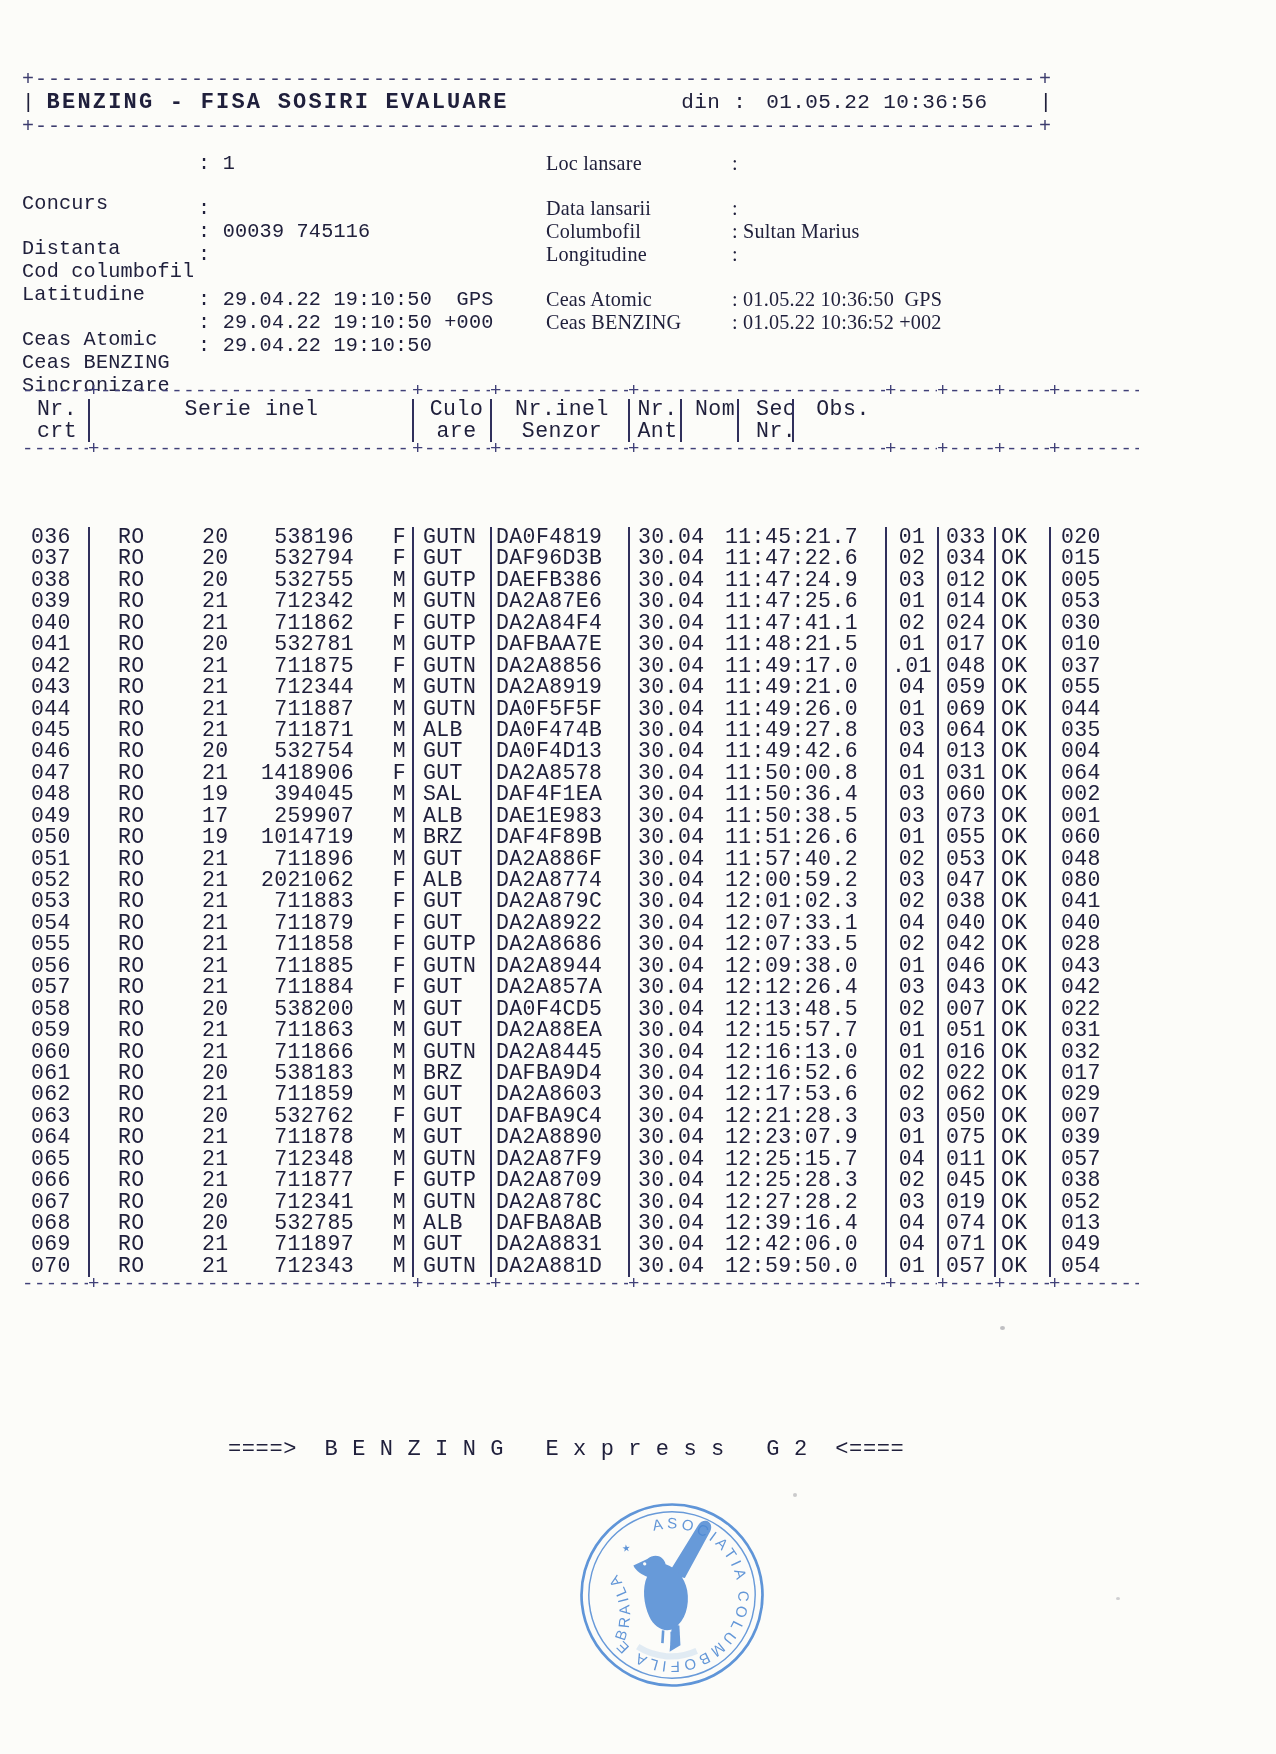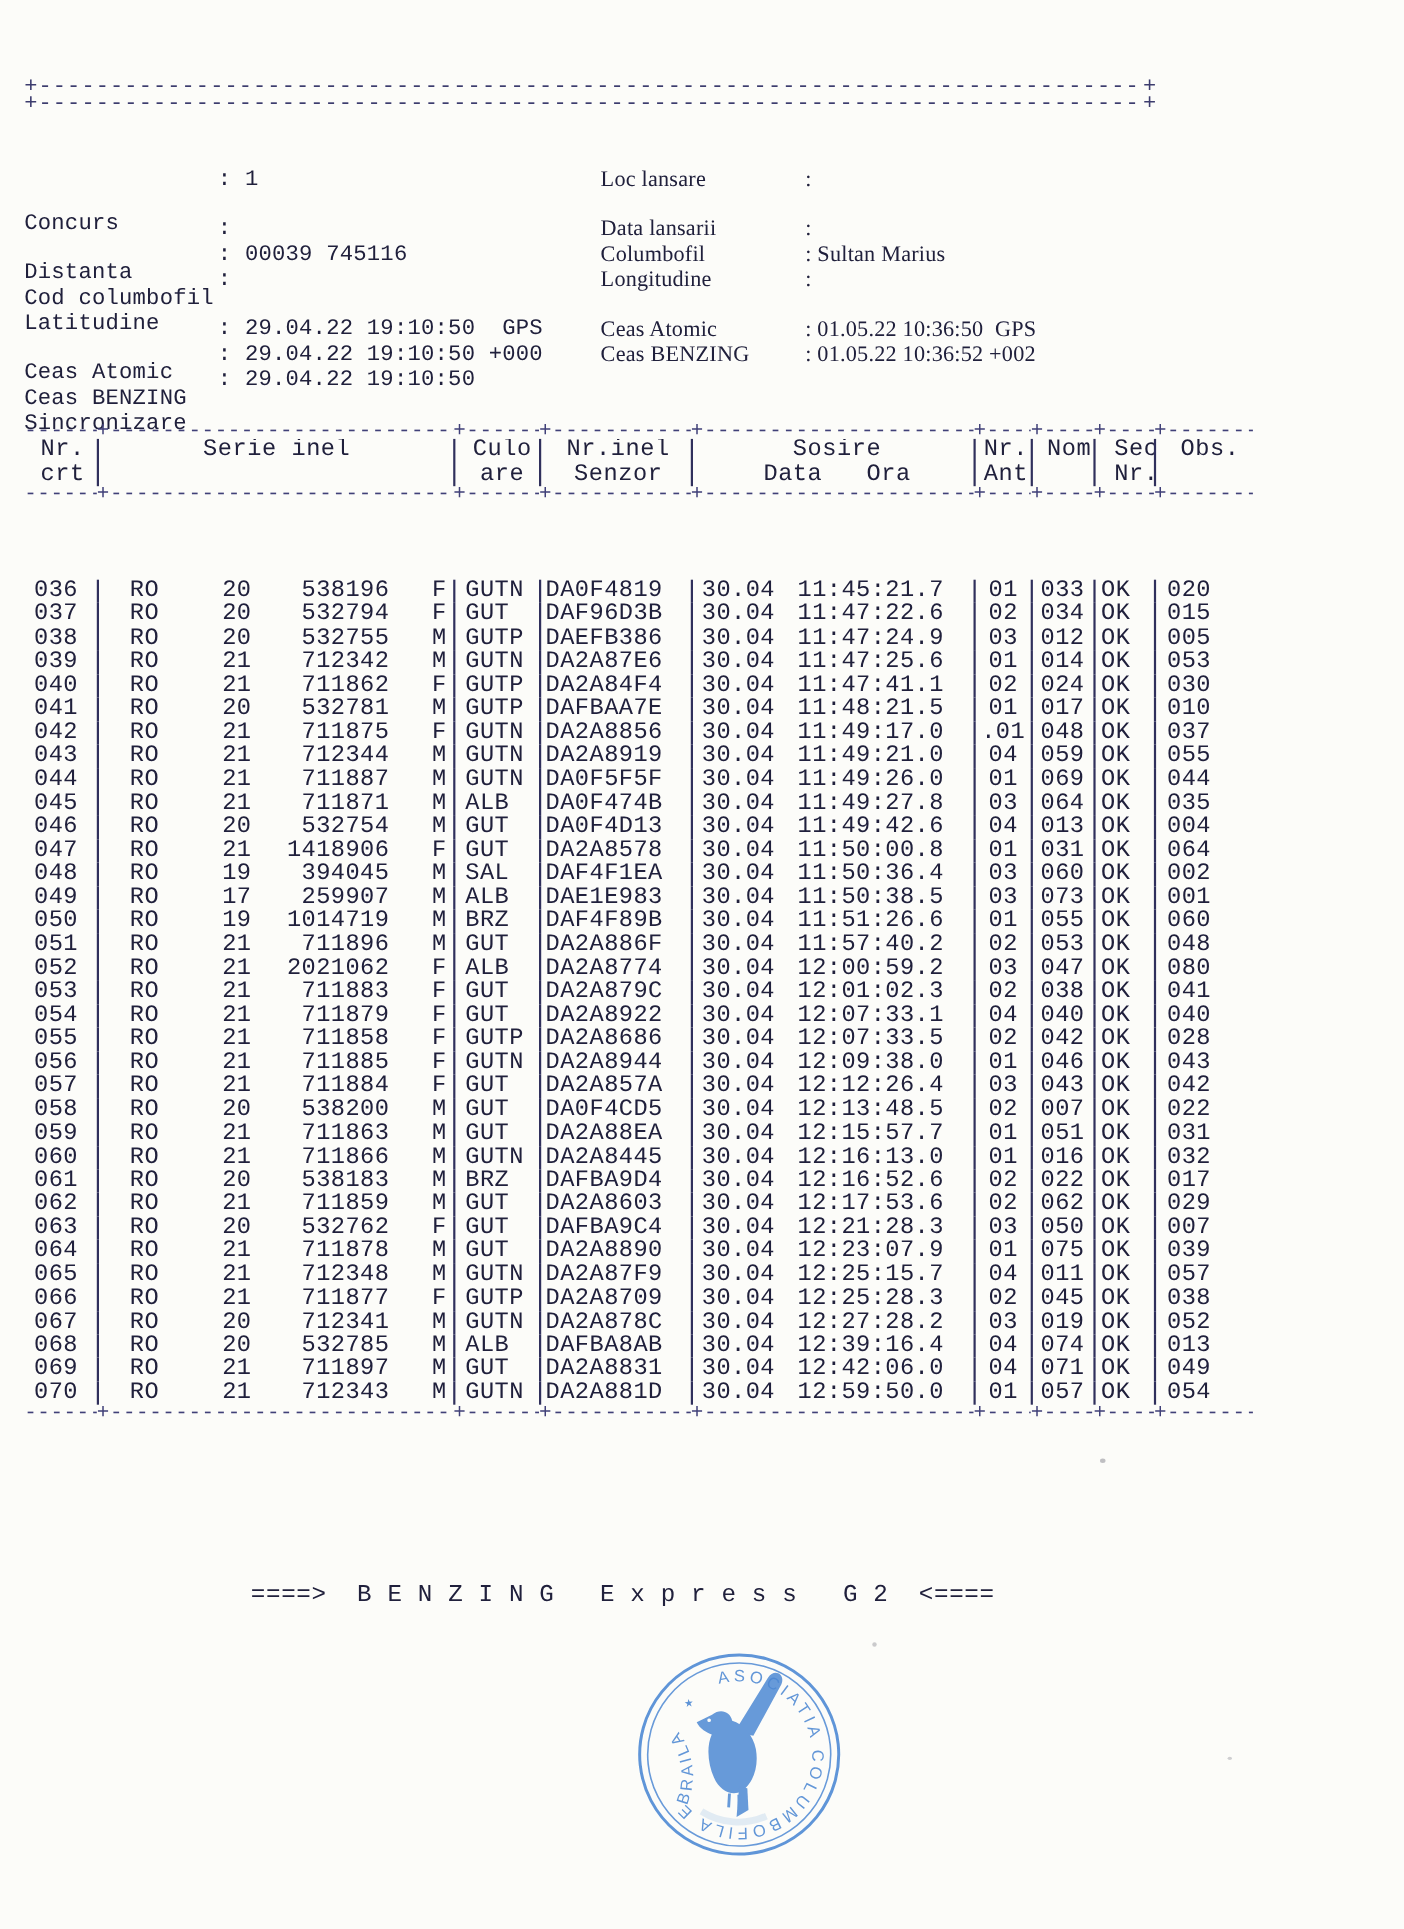--- a/index.html
+++ b/index.html
@@ -95,20 +95,29 @@
 </style>
 </head>
 <body>
 
 <div class="page">
 
   <div class="topbox">
     <div class="rule">
         <span class="dashfill">--------------------------------------------------------------------------------------------------------------------------------------------------------------------------------------------------------</span>
       </div>
+    <div class="boxline">
+      <span class="pipe"></span>
+      <span class="boxtitle">BENZING - FISA SOSIRI EVALUARE</span>
+      <span class="box-spacer"></span>
+      <span class="din-label">din :</span>
+      <span class="din-value">01.05.22 10:36:56</span>
+      <span class="box-end-gap"></span>
+      <span class="pipe"></span>
+    </div>
     <div class="rule">
         <span class="dashfill">--------------------------------------------------------------------------------------------------------------------------------------------------------------------------------------------------------</span>
       </div>
   </div>
 
   <div class="info" id="info">
       <div class="info-row"><div class="i-left"><span class="i-lbl">Concurs</span><span class="i-val">: 1</span></div><div class="i-right"><span class="i-lbl-r">Loc lansare</span><span class="i-val">: </span></div></div>
       <div class="info-row gap"><div class="i-left"><span class="i-lbl">Distanta</span><span class="i-val">: </span></div><div class="i-right"><span class="i-lbl-r">Data lansarii</span><span class="i-val">: </span></div></div>
       <div class="info-row"><div class="i-left"><span class="i-lbl">Cod columbofil</span><span class="i-val">: 00039 745116</span></div><div class="i-right"><span class="i-lbl-r">Columbofil</span><span class="i-val">: Sultan Marius</span></div></div>
       <div class="info-row"><div class="i-left"><span class="i-lbl">Latitudine</span><span class="i-val">: </span></div><div class="i-right"><span class="i-lbl-r">Longitudine</span><span class="i-val">: </span></div></div>
@@ -127,21 +136,20 @@
         <span class="sep-cell c-ant">+----------------------------------------</span>
         <span class="sep-cell c-nom">+----------------------------------------</span>
         <span class="sep-cell c-sec">+----------------------------------------</span>
         <span class="sep-cell c-obs">+----------------------------------------</span>
       </div>
       <div class="hrow">
         <div class="hcell c-crt"><div class="hline">Nr.</div><div class="hline">crt</div></div>
         <div class="hcell c-serie vb"><div class="hline">Serie inel</div><div class="hline"></div></div>
         <div class="hcell c-culoare vb"><div class="hline">Culo</div><div class="hline">are</div></div>
         <div class="hcell c-senzor vb"><div class="hline">Nr.inel</div><div class="hline">Senzor</div></div>
-        <div class="hcell c-sosire vb"><div class="hline">Sosire</div><div class="hline">Data   Ora</div></div>
         <div class="hcell c-ant vb"><div class="hline">Nr.</div><div class="hline">Ant</div></div>
         <div class="hcell c-nom vb"><div class="hline">Nom</div><div class="hline"></div></div>
         <div class="hcell c-sec vb"><div class="hline">Sec</div><div class="hline">Nr.</div></div>
         <div class="hcell c-obs vb"><div class="hline">Obs.</div><div class="hline"></div></div>
       </div>
       <div class="sep-row">
         <span class="sep-cell c-crt">----------------------------------------</span>
         <span class="sep-cell c-serie">+----------------------------------------</span>
         <span class="sep-cell c-culoare">+----------------------------------------</span>
         <span class="sep-cell c-senzor">+----------------------------------------</span>

